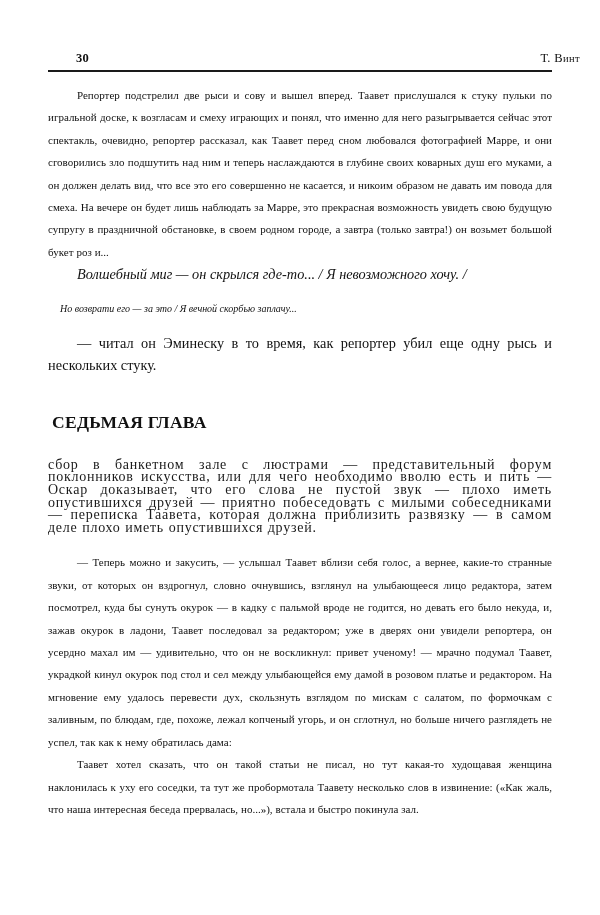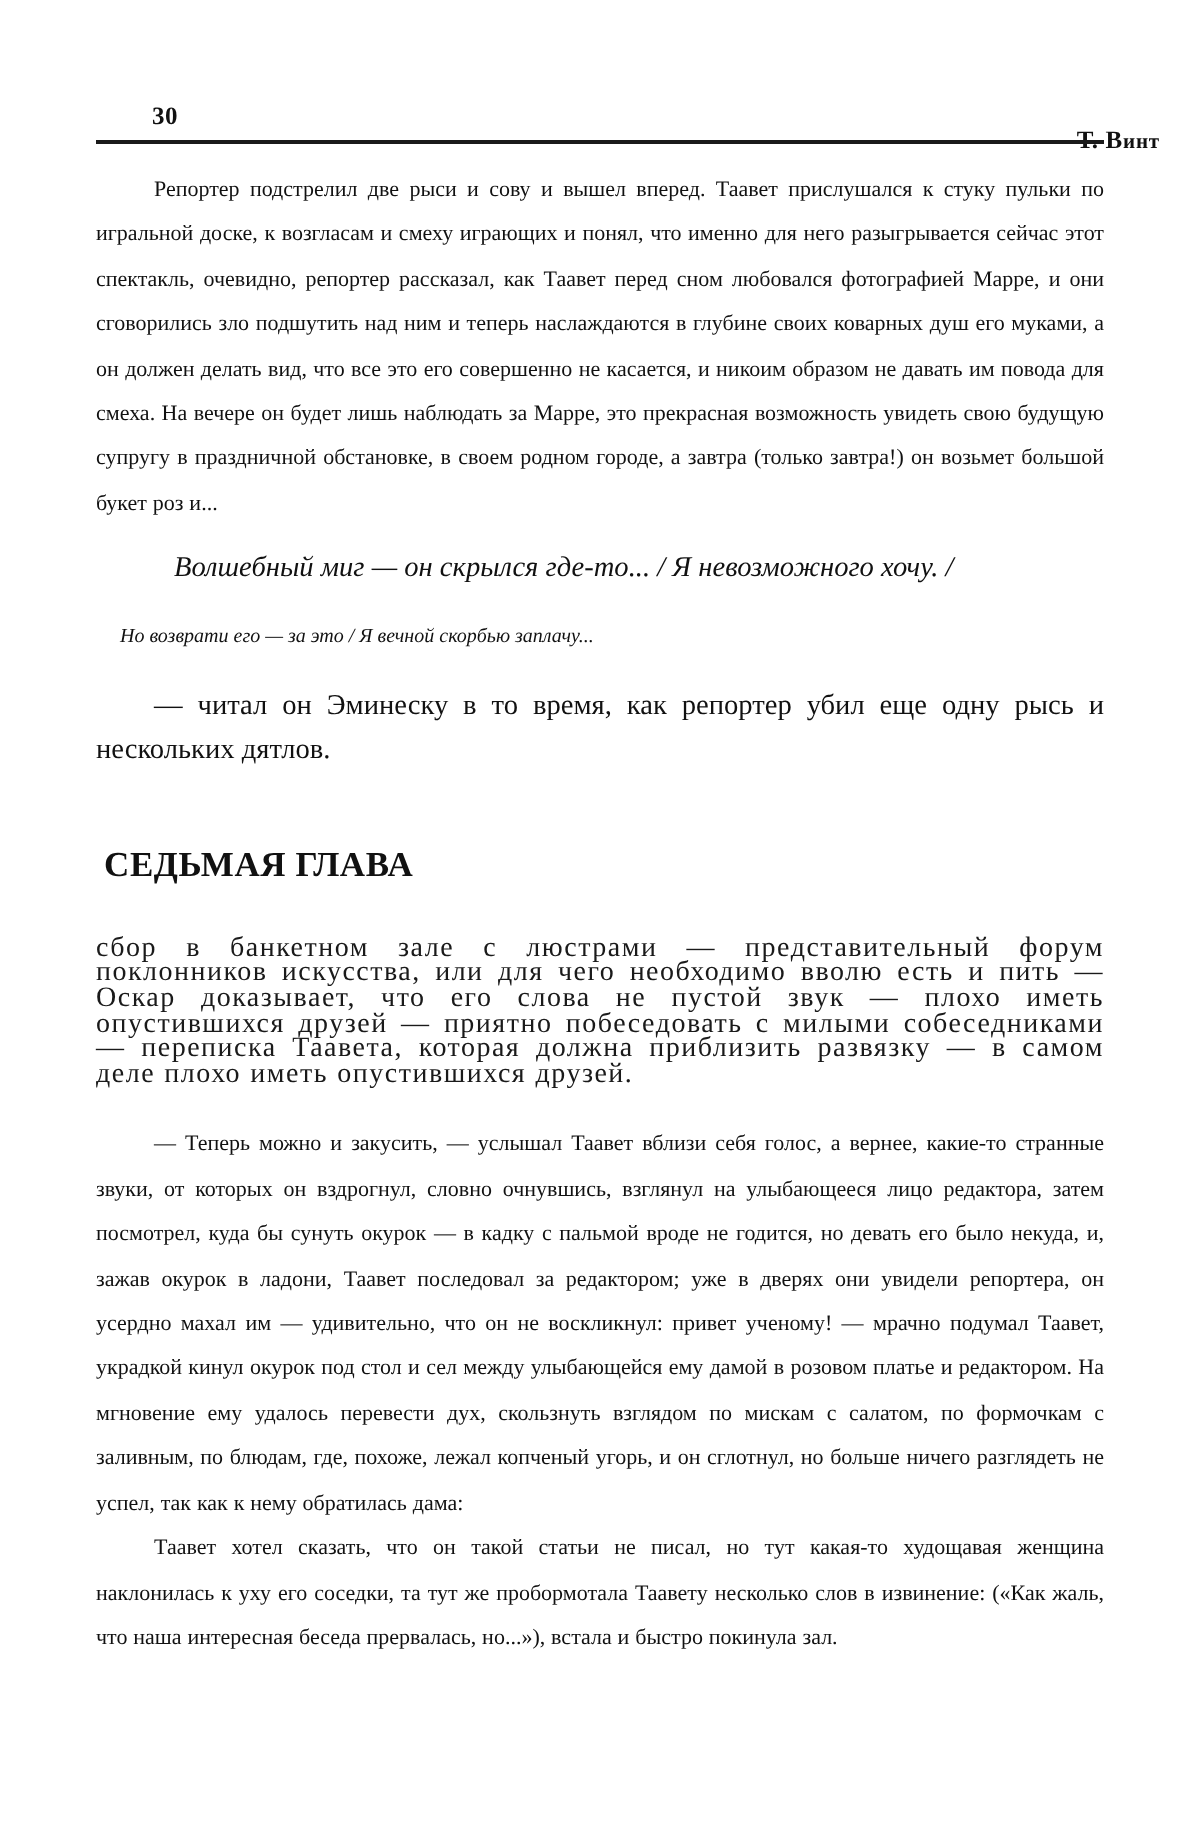--- a/index.html
+++ b/index.html
@@ -37,23 +37,23 @@
     left: 0;
     top: 0;
     font-size: 12.5px;
     font-weight: bold;
     letter-spacing: 0.2px;
     line-height: 16px;
   }
   .head-author {
     position: absolute;
     right: 0;
-    top: 12px;
+    top: 0;
     font-size: 12px;
-    font-weight: bold;
+    font-weight: normal;
     line-height: 16px;
     letter-spacing: 0.4px;
   }
   .head-author .cap { font-size: 12.5px; }
   .head-author .sc  { font-size: 10.5px; }
   .head-rule {
     position: absolute;
     left: 48px;
     top: 70px;
     width: 504px;
@@ -70,21 +70,21 @@
   p.body {
     margin: 0;
     font-size: 11px;
     line-height: 22.4px;
     text-align: justify;
     text-indent: 29px;
     hyphens: manual;
     word-spacing: 0.2px;
   }
   p.verse {
-    margin: 10px;
+    margin: 0;
     font-size: 14.3px;
     line-height: 22.4px;
     font-style: italic;
     text-align: justify;
     text-indent: 29px;
   }
   p.verse-cont {
     margin: 12px;
     font-size: 10px;
     line-height: 22.4px;
@@ -131,21 +131,21 @@
   </div>
   <div class="head-rule"></div>
 
   <div class="text-block">
 
     <p class="body">Репортер подстрелил две рыси и сову и вышел вперед. Таавет прислушался к стуку пульки по игральной доске, к возгласам и смеху играющих и понял, что именно для него разыгрывается сейчас этот спектакль, очевидно, репортер рассказал, как Таавет перед сном любовался фотографией Марре, и они сговорились зло подшутить над ним и теперь наслаждаются в глубине своих коварных душ его муками, а он должен делать вид, что все это его совершенно не касается, и никоим образом не давать им повода для смеха. На вечере он будет лишь наблюдать за Марре, это прекрасная возможность увидеть свою будущую супругу в праздничной обстановке, в своем родном городе, а завтра (только завтра!) он возьмет большой букет роз и...</p>
 
     <p class="verse">Волшебный миг — он скрылся где-то... / Я невозможного хочу. /</p>
     <p class="verse-cont">Но возврати его — за это / Я вечной скорбью заплачу...</p>
 
-    <p class="dash-line">— читал он Эминеску в то время, как репортер убил еще одну рысь и нескольких дятлов.</p>
+    <p class="dash-line">— читал он Эминеску в то время, как репортер убил еще одну рысь и нескольких стуку.</p>
 
     <div class="chapter-gap-before"></div>
     <h2 class="chapter-title">СЕДЬМАЯ ГЛАВА</h2>
     <div class="chapter-gap-after"></div>
 
     <p class="summary">сбор в банкетном зале с люстрами — представительный форум поклонников искусства, или для чего необходимо вволю есть и пить — Оскар доказывает, что его слова не пустой звук — плохо иметь опустившихся друзей — приятно побеседовать с милыми собеседниками — переписка Таавета, которая должна приблизить развязку — в самом деле плохо иметь опустившихся друзей.</p>
     <div class="after-summary"></div>
 
     <p class="body">— Теперь можно и закусить, — услышал Таавет вблизи себя голос, а вернее, какие-то странные звуки, от которых он вздрогнул, словно очнувшись, взглянул на улыбающееся лицо редактора, затем посмотрел, куда бы сунуть окурок — в кадку с пальмой вроде не годится, но девать его было некуда, и, зажав окурок в ладони, Таавет последовал за редактором; уже в дверях они увидели репортера, он усердно махал им — удивительно, что он не воскликнул: привет ученому! — мрачно подумал Таавет, украдкой кинул окурок под стол и сел между улыбающейся ему дамой в розовом платье и редактором. На мгновение ему удалось перевести дух, скользнуть взглядом по мискам с салатом, по формочкам с заливным, по блюдам, где, похоже, лежал копченый угорь, и он сглотнул, но больше ничего разглядеть не успел, так как к нему обратилась дама:</p>
     <p class="body">Таавет хотел сказать, что он такой статьи не писал, но тут какая-то худощавая женщина наклонилась к уху его соседки, та тут же пробормотала Таавету несколько слов в извинение: («Как жаль, что наша интересная беседа прервалась, но...»), встала и быстро покинула зал.</p>

